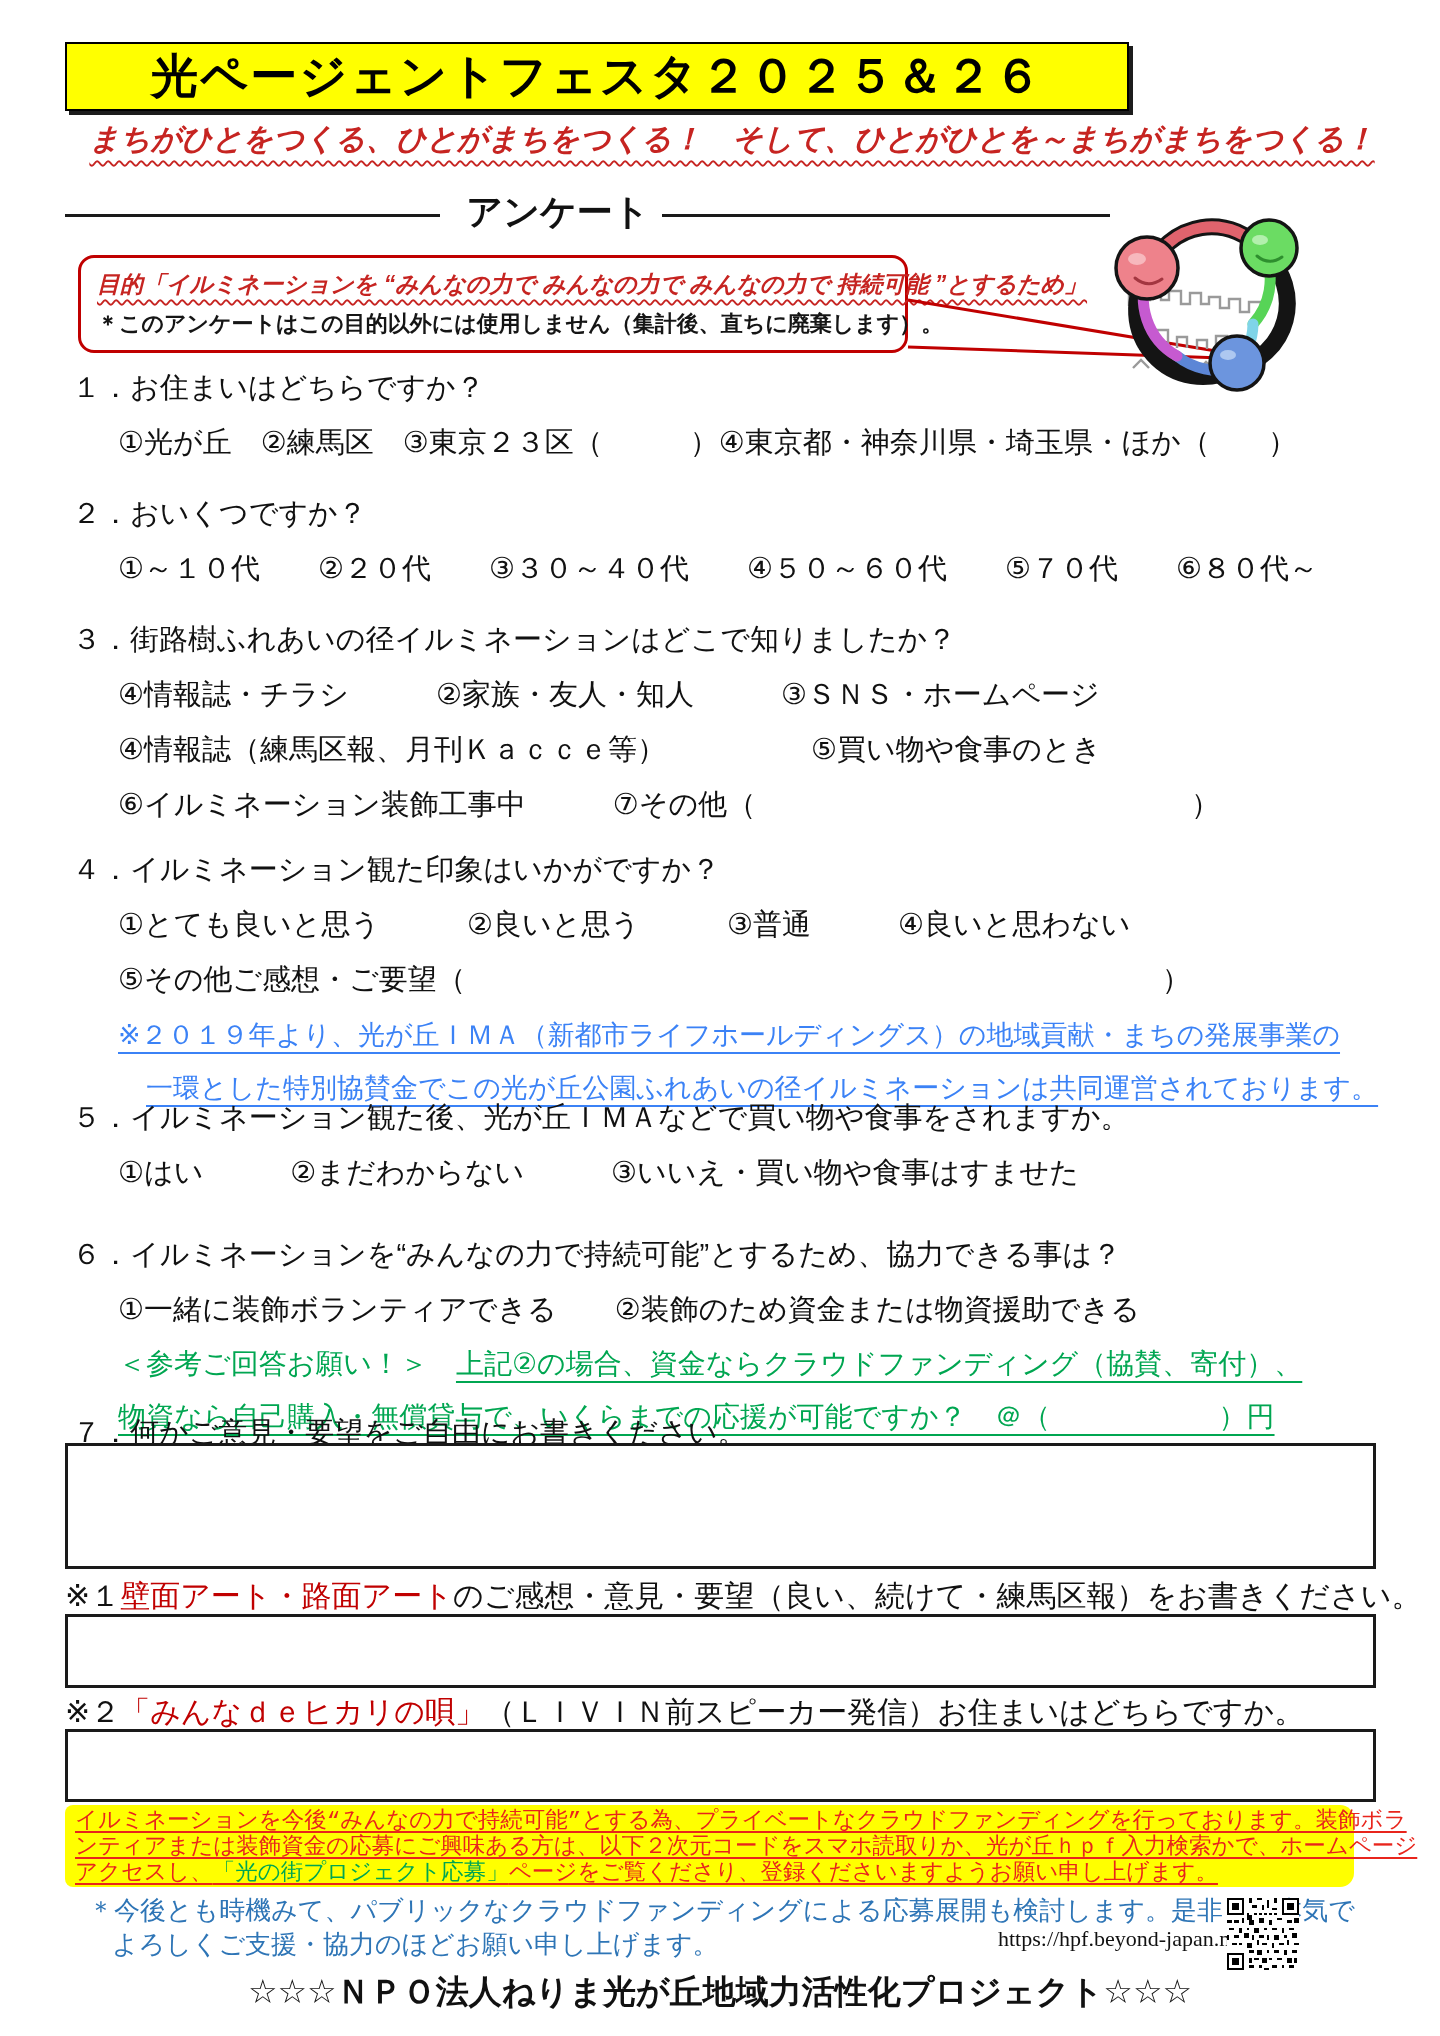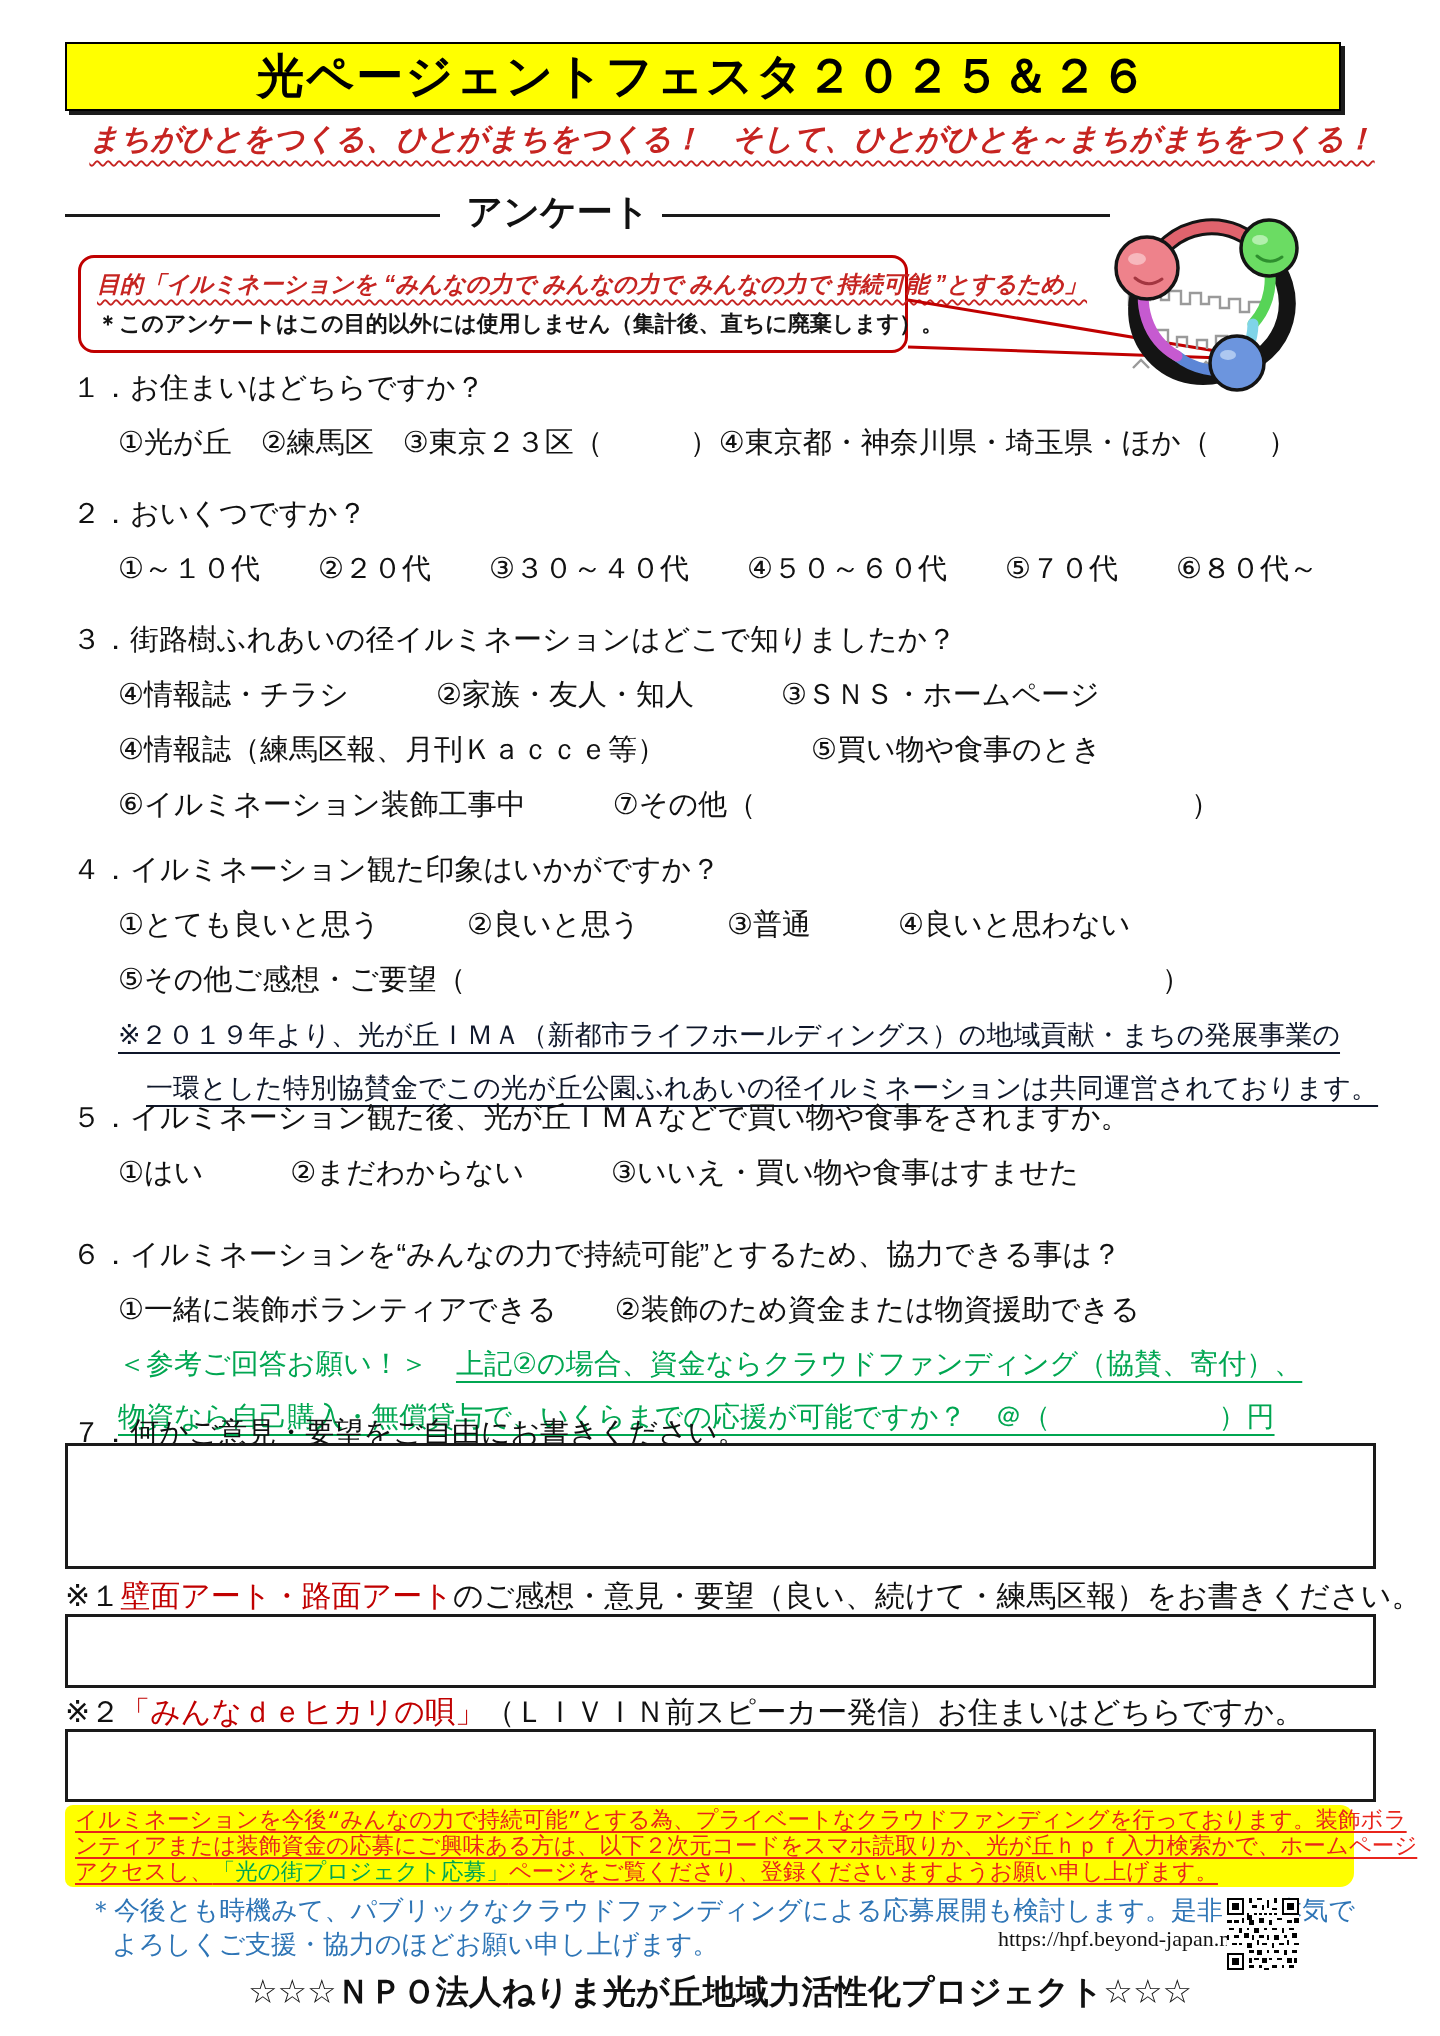--- a/index.html
+++ b/index.html
@@ -5,21 +5,21 @@
   html,body{margin:0;padding:0;background:#ffffff;}
   .page{
     position:relative;width:1440px;height:2036px;background:#ffffff;
     font-family:"Liberation Sans","DejaVu Sans",sans-serif;color:#111;
     overflow:hidden;border-right:1px solid #c9c9c9;
   }
   .abs{position:absolute;box-sizing:border-box;}
 
   
   .title-bar{
-    left:65px;top:42px;width:1276px;height:69px;
+    left:65px;top:42px;width:1064px;height:69px;
     background:#ffff00;border:2px solid #000;box-shadow:4px 4px 0 #1c1c1c;
     text-align:center;font-size:47px;font-weight:bold;line-height:64px;letter-spacing:2px;color:#000;
   }
   .subtitle{
     left:0;top:119px;width:1440px;text-align:center;
     font-size:30px;font-weight:bold;font-style:italic;color:#c62421;
     text-decoration:underline wavy #c62421;text-decoration-thickness:2px;text-underline-offset:11px;padding-left:24px;
   }
   .sec-line{background:#1a1a1a;height:3px;top:214px;}
   .sec-line.l{left:65px;width:375px;}
@@ -38,21 +38,21 @@
   .purpose-black{font-size:22px;font-weight:bold;color:#151515;margin-top:9px;white-space:nowrap;}
   .callout{left:902px;top:290px;width:330px;height:82px;}
   .logo{left:1085px;top:206px;width:236px;height:192px;}
 
   
   .q{left:0;width:1312px;padding-left:72px;}
   .q-title{font-size:29px;color:#111;white-space:nowrap;}
   .q-no{display:inline-block;min-width:46px;}
   .q-opt{margin-top:15px;padding-left:46px;font-size:29px;color:#111;white-space:nowrap;}
   .blue-note{
-    margin-top:17px;padding-left:46px;font-size:27px;color:#0f172a;white-space:nowrap;
+    margin-top:17px;padding-left:46px;font-size:27px;color:#3b82f6;white-space:nowrap;
     text-decoration:underline;text-decoration-thickness:1.5px;text-underline-offset:8px;
   }
   .blue-note.ind{padding-left:74px;}
   .green-note{margin-top:15px;padding-left:46px;font-size:28px;color:#00a651;white-space:nowrap;}
   .green-u{text-decoration:underline;text-decoration-thickness:1.5px;text-underline-offset:8px;}
 
   
   .ansbox{left:65px;width:1311px;background:#fff;border:3px solid #1a1a1a;}
   .note-line{left:65px;width:1375px;font-size:30px;color:#111;white-space:nowrap;}
   .red-seg{color:#c00000;}

